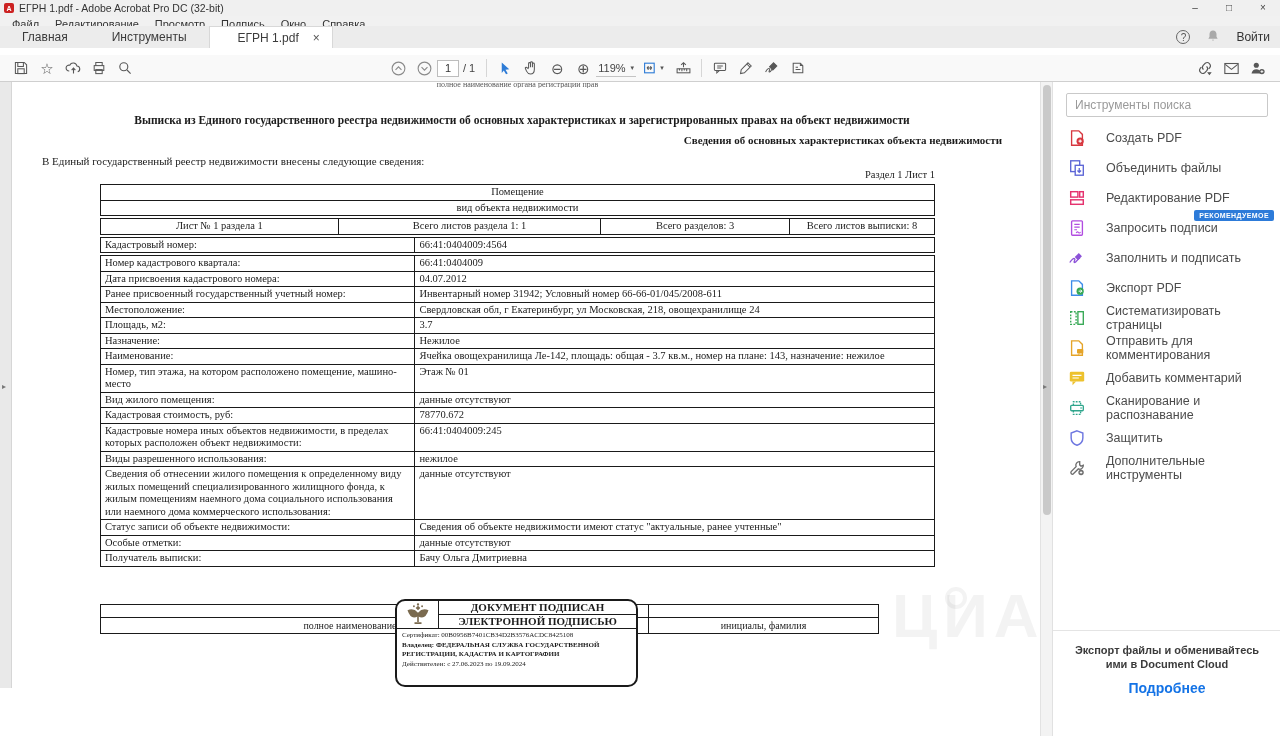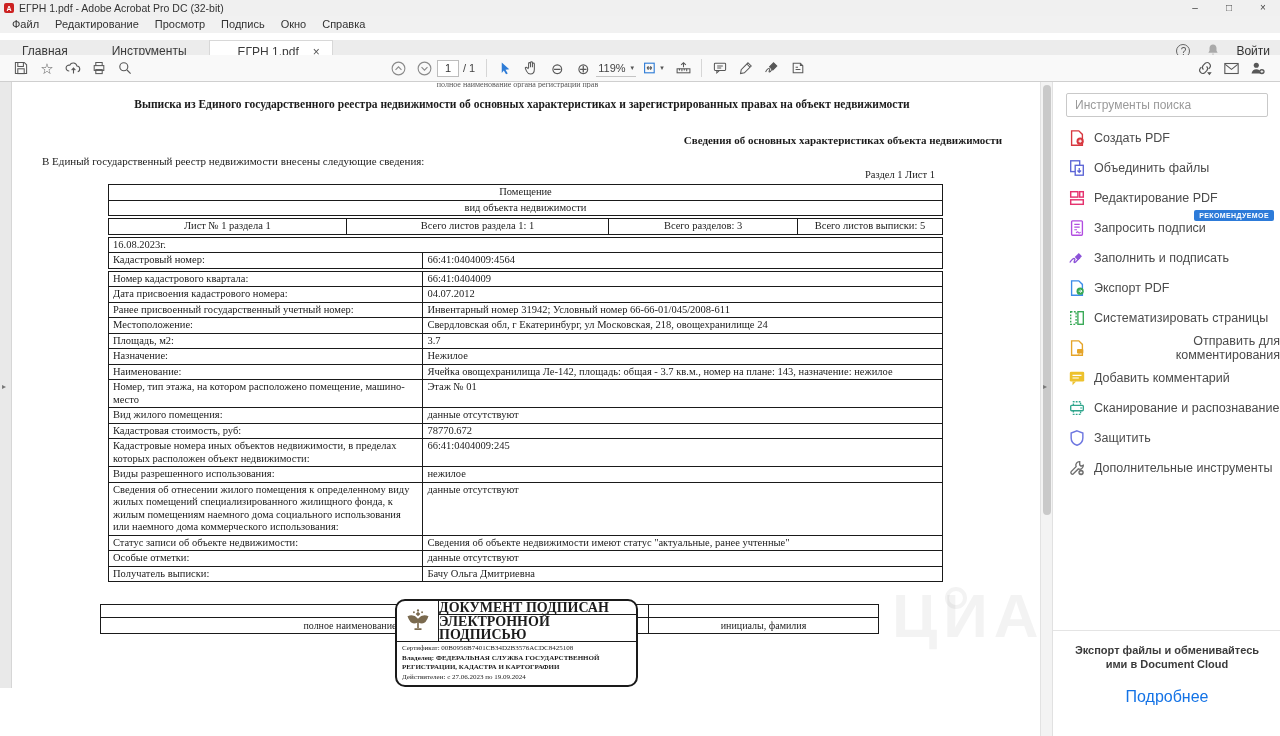--- a/index.html
+++ b/index.html
@@ -14,21 +14,21 @@
     display:flex; align-items:center; justify-content:center; color:#fff; font-size:7px; font-weight:bold; }
   .winbtns { position:absolute; right:0; top:0; height:16px; display:flex; }
   .winbtn { width:34px; text-align:center; font-size:10px; color:#444; line-height:16px; cursor:default; }
 
   
   .menubar { position:absolute; left:0; top:16px; width:1280px; height:17px; background:#f1f1f1;
     display:flex; align-items:flex-start; font-size:11px; color:#333; padding-left:4px; }
   .menu-item { padding:0 8px; line-height:17px; }
 
   
-  .tabbar { position:absolute; left:0; top:40px; width:1280px; height:22px; background:#ececec;
+  .tabbar { position:absolute; left:0; top:26px; width:1280px; height:22px; background:#ececec;
     display:flex; align-items:flex-end; font-size:12px; color:#3b3b3b; }
   .tab { padding:0 22px; line-height:22px; height:22px; }
   .tab.doc { background:#fff; border:1px solid #d8d8d8; border-bottom:none;
     display:flex; align-items:center; gap:14px; padding:0 12px 0 28px; }
   .tab-close { font-size:12px; color:#555; line-height:20px; }
   .tabbar-right { position:absolute; right:10px; top:0; height:22px; display:flex; align-items:center; gap:16px; }
   .help-circle { width:14px; height:14px; border:1px solid #666; border-radius:50%;
     font-size:10px; color:#555; text-align:center; line-height:13px; }
   .signin { font-size:12px; color:#333; }
 
@@ -54,66 +54,66 @@
   .scrollbar { position:absolute; left:1040px; top:0; width:12px; height:654px; background:#f3f3f3;
     border-left:1px solid #e2e2e2; }
   .thumb { position:absolute; left:2px; top:3px; width:8px; height:430px; background:#c9c9c9; border-radius:4px; }
   .panel-expand { position:absolute; left:1043px; top:300px; font-size:8px; color:#777; z-index:5; }
 
   
   .page { position:absolute; left:12px; top:0; width:1028px; height:654px; background:#fff;
     font-family:"Liberation Serif", serif; color:#1c1c1c; overflow:hidden; }
   .orgline { position:absolute; top:-2px; left:88px; width:835px; height:8px; overflow:hidden;
     text-align:center; font-size:8px; color:#555; }
-  .doctitle { position:absolute; top:16px; left:30px; width:960px; text-align:center;
+  .doctitle { position:absolute; top:32px; left:30px; width:960px; text-align:center;
     font-size:11.5px; font-weight:bold; }
   .docsub { position:absolute; top:52px; left:30px; width:960px; text-align:right;
     font-size:11px; font-weight:bold; }
   .intro { position:absolute; top:73px; left:30px; font-size:11px; }
   .sectionlbl { position:absolute; top:87px; left:88px; width:835px; text-align:right; font-size:10.5px; }
-  .tblwrap { position:absolute; top:100px; left:96px; width:835px; }
+  .tblwrap { position:absolute; top:100px; left:88px; width:835px; }
   table.doc { width:100%; border-collapse:collapse; table-layout:fixed; }
   table.doc td { border:1px solid #1a1a1a; font-size:10.5px; line-height:12.5px;
     padding:1px 4px; vertical-align:top; }
   table.doc { margin-top:2px; }
   td.c { text-align:center; }
   .sigwrap { position:absolute; top:522px; left:88px; width:778px; }
   table.sig { width:100%; border-collapse:collapse; table-layout:fixed; }
   table.sig td { border:1px solid #1a1a1a; font-size:10px; text-align:center; }
   .sigrow1 td { height:13px; }
   .sigrow2 td { height:16px; }
   .stamp { position:absolute; top:517px; left:383px; width:243px; height:88px; background:#fff;
     border:2px solid #1a1a1a; border-radius:10px; z-index:2; overflow:hidden; }
   .stamp-head { display:flex; border-bottom:1px solid #1a1a1a; }
   .stamp-eagle { width:42px; border-right:1px solid #1a1a1a; display:flex; align-items:center; justify-content:center; }
   .stamp-titles { flex:1; }
-  .stamp-titles div { text-align:left; font-size:14px; font-weight:bold; line-height:13px; }
+  .stamp-titles div { text-align:center; font-size:11px; font-weight:bold; line-height:13px; }
   .stamp-titles div:first-child { border-bottom:1px solid #1a1a1a; }
   .stamp-body { padding:2px 5px; font-size:7px; line-height:9.5px; }
   .stamp-body .own { font-weight:bold; }
   .watermark { position:absolute; top:498px; left:880px; font-family:"Liberation Sans",sans-serif;
     font-size:62px; font-weight:bold; color:rgba(90,90,90,0.07); letter-spacing:6px; }
   .wm-ring { position:absolute; top:505px; left:933px; width:22px; height:22px; border-radius:50%;
     border:4px solid rgba(90,90,90,0.07); }
 
   
   .panel { position:absolute; left:1052px; top:0; width:228px; height:654px; background:#fff;
     border-left:1px solid #e1e1e1; }
   .psearch { margin:11px 13px 6px 13px; height:24px; border:1px solid #c9c9c9; border-radius:2px;
     width:202px; padding:0 8px; font-size:12px; color:#0369a1; font-family:"Liberation Sans",sans-serif; }
   .psearch::placeholder { color:#9a9a9a; }
-  .tool-item { position:relative; display:flex; align-items:center; gap:8px; height:30px;
-    padding:0 0 0 15px; font-size:12.5px; color:#4b4b4b;text-align:right; }
+  .tool-item { position:relative; display:flex; align-items:center; gap:20px; height:30px;
+    padding:0 0 0 15px; font-size:12.5px; color:#4b4b4b; }
   .ticon { width:18px; height:18px; display:flex; align-items:center; justify-content:center; }
   .badge { position:absolute; right:6px; top:-3px; background:#2d7bd9; color:#fff;
     font-size:7px; font-weight:bold; letter-spacing:.4px; padding:2px 5px; border-radius:2px; }
   .pfooter { position:absolute; left:0; top:548px; width:228px; border-top:1px solid #e4e4e4;
     padding-top:12px; text-align:center; }
   .pfooter .ftxt { font-size:11px; font-weight:bold; color:#3b3b3b; line-height:14px; width:190px; margin:0 auto; }
-  .pfooter .flink { display:inline-block; margin-top:17px; font-size:16px; color:#1473e6; }
+  .pfooter .flink { display:inline-block; margin-top:9px; font-size:14px; color:#1473e6;font-weight:bold; }
 </style>
 </head>
 <body>
 
 <div class="app">
 
   <div class="titlebar">
     <span class="appicon">A</span>
     <span>ЕГРН 1.pdf - Adobe Acrobat Pro DC (32-bit)</span>
     <div class="winbtns">
@@ -307,33 +307,30 @@
               <col style="width:28.5%">
               <col style="width:31.5%">
               <col style="width:22.6%">
               <col style="width:17.4%">
             </colgroup>
           <tbody>
               <tr>
             <td class="c">Лист № 1 раздела 1</td>
             <td class="c">Всего листов раздела 1: 1</td>
             <td class="c">Всего разделов: 3</td>
-            <td class="c">Всего листов выписки: 5</td>
+            <td class="c">Всего листов выписки: 8</td>
           </tr>
         </tbody>
           </table>
         <table class="doc">
           <colgroup>
               <col style="width:37.7%">
               <col style="width:62.3%">
             </colgroup>
           <tbody>
-              <tr>
-                <td colspan="2">16.08.2023г.</td>
-              </tr>
           <tr>
             <td>Кадастровый номер:</td>
             <td>66:41:0404009:4564</td>
           </tr>
         </tbody>
           </table>
         <table class="doc">
           <colgroup>
               <col style="width:37.7%">
               <col style="width:62.3%">

